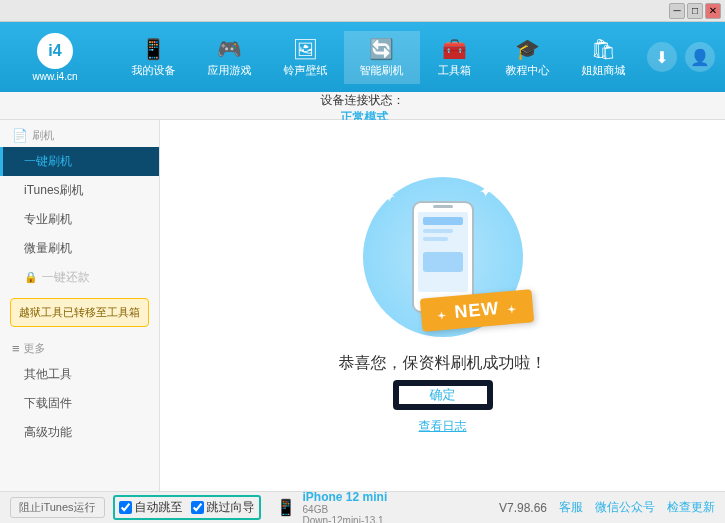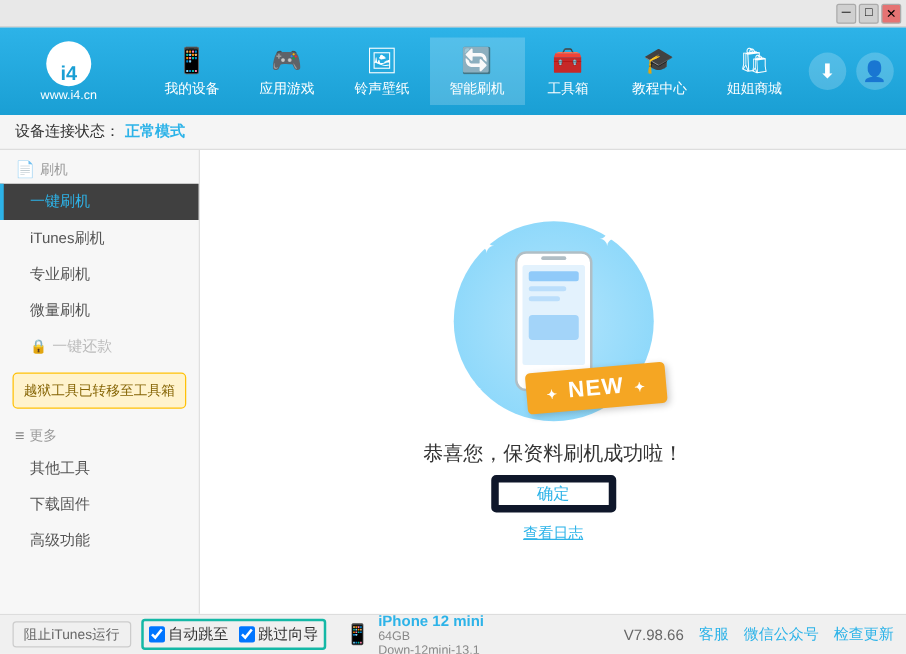--- a/index.html
+++ b/index.html
@@ -33,21 +33,21 @@
       padding: 0 10px;
     }
     .logo-area {
       display: flex; flex-direction: column; align-items: center; justify-content: center;
       width: 90px; margin-right: 10px;
     }
     .logo-icon {
       width: 36px; height: 36px;
       background: #fff;
       border-radius: 50%;
-      display: flex; align-items: flex-end; justify-content: center;
+      display: flex; align-items: center; justify-content: center;
       color: #1a9fd4; font-weight: bold; font-size: 14px;
     }
     .logo-text { color: #fff; font-size: 10px; margin-top: 2px; }
 
     .nav-items {
       display: flex; flex: 1; justify-content: center; gap: 0;
     }
     .nav-item {
       display: flex; flex-direction: column; align-items: center; justify-content: center;
       color: #fff; padding: 6px 16px; cursor: pointer; min-width: 70px;
@@ -66,21 +66,21 @@
       color: #fff; cursor: pointer; font-size: 16px;
     }
 
     
     .status-bar {
       height: 28px;
       background: #f5f5f5;
       border-bottom: 1px solid #ddd;
       display: flex; align-items: center;
       padding: 0 12px;
-      font-size: 12px; color: #666;
+      font-size: 12px; color: #666; flex-direction: column;
     }
     .status-label { color: #333; }
     .status-value { color: #2db3e8; font-weight: bold; margin-left: 4px; }
 
     
     .main-layout {
       display: flex;
       height: calc(523px - 22px - 70px - 28px - 32px);
     }
 
@@ -96,21 +96,21 @@
       display: flex; align-items: center;
       padding: 8px 12px 4px 12px;
       color: #999; font-size: 11px;
     }
     .sidebar-section-icon { margin-right: 4px; font-size: 13px; color: #888; }
     .sidebar-item {
       padding: 6px 12px 6px 24px;
       color: #555; cursor: pointer; font-size: 12px;
     }
     .sidebar-item.active {
-      background: #404040;
+      background: #0c4a6e;
       color: #2db3e8;
       border-left: 3px solid #2db3e8;
       padding-left: 21px;
     }
     .sidebar-disabled { color: #bbb; display: flex; align-items: center; padding: 6px 12px 6px 24px; }
     .sidebar-lock { font-size: 11px; margin-right: 4px; }
 
     .sidebar-notice {
       margin: 6px 10px;
       background: #fff3cd;

